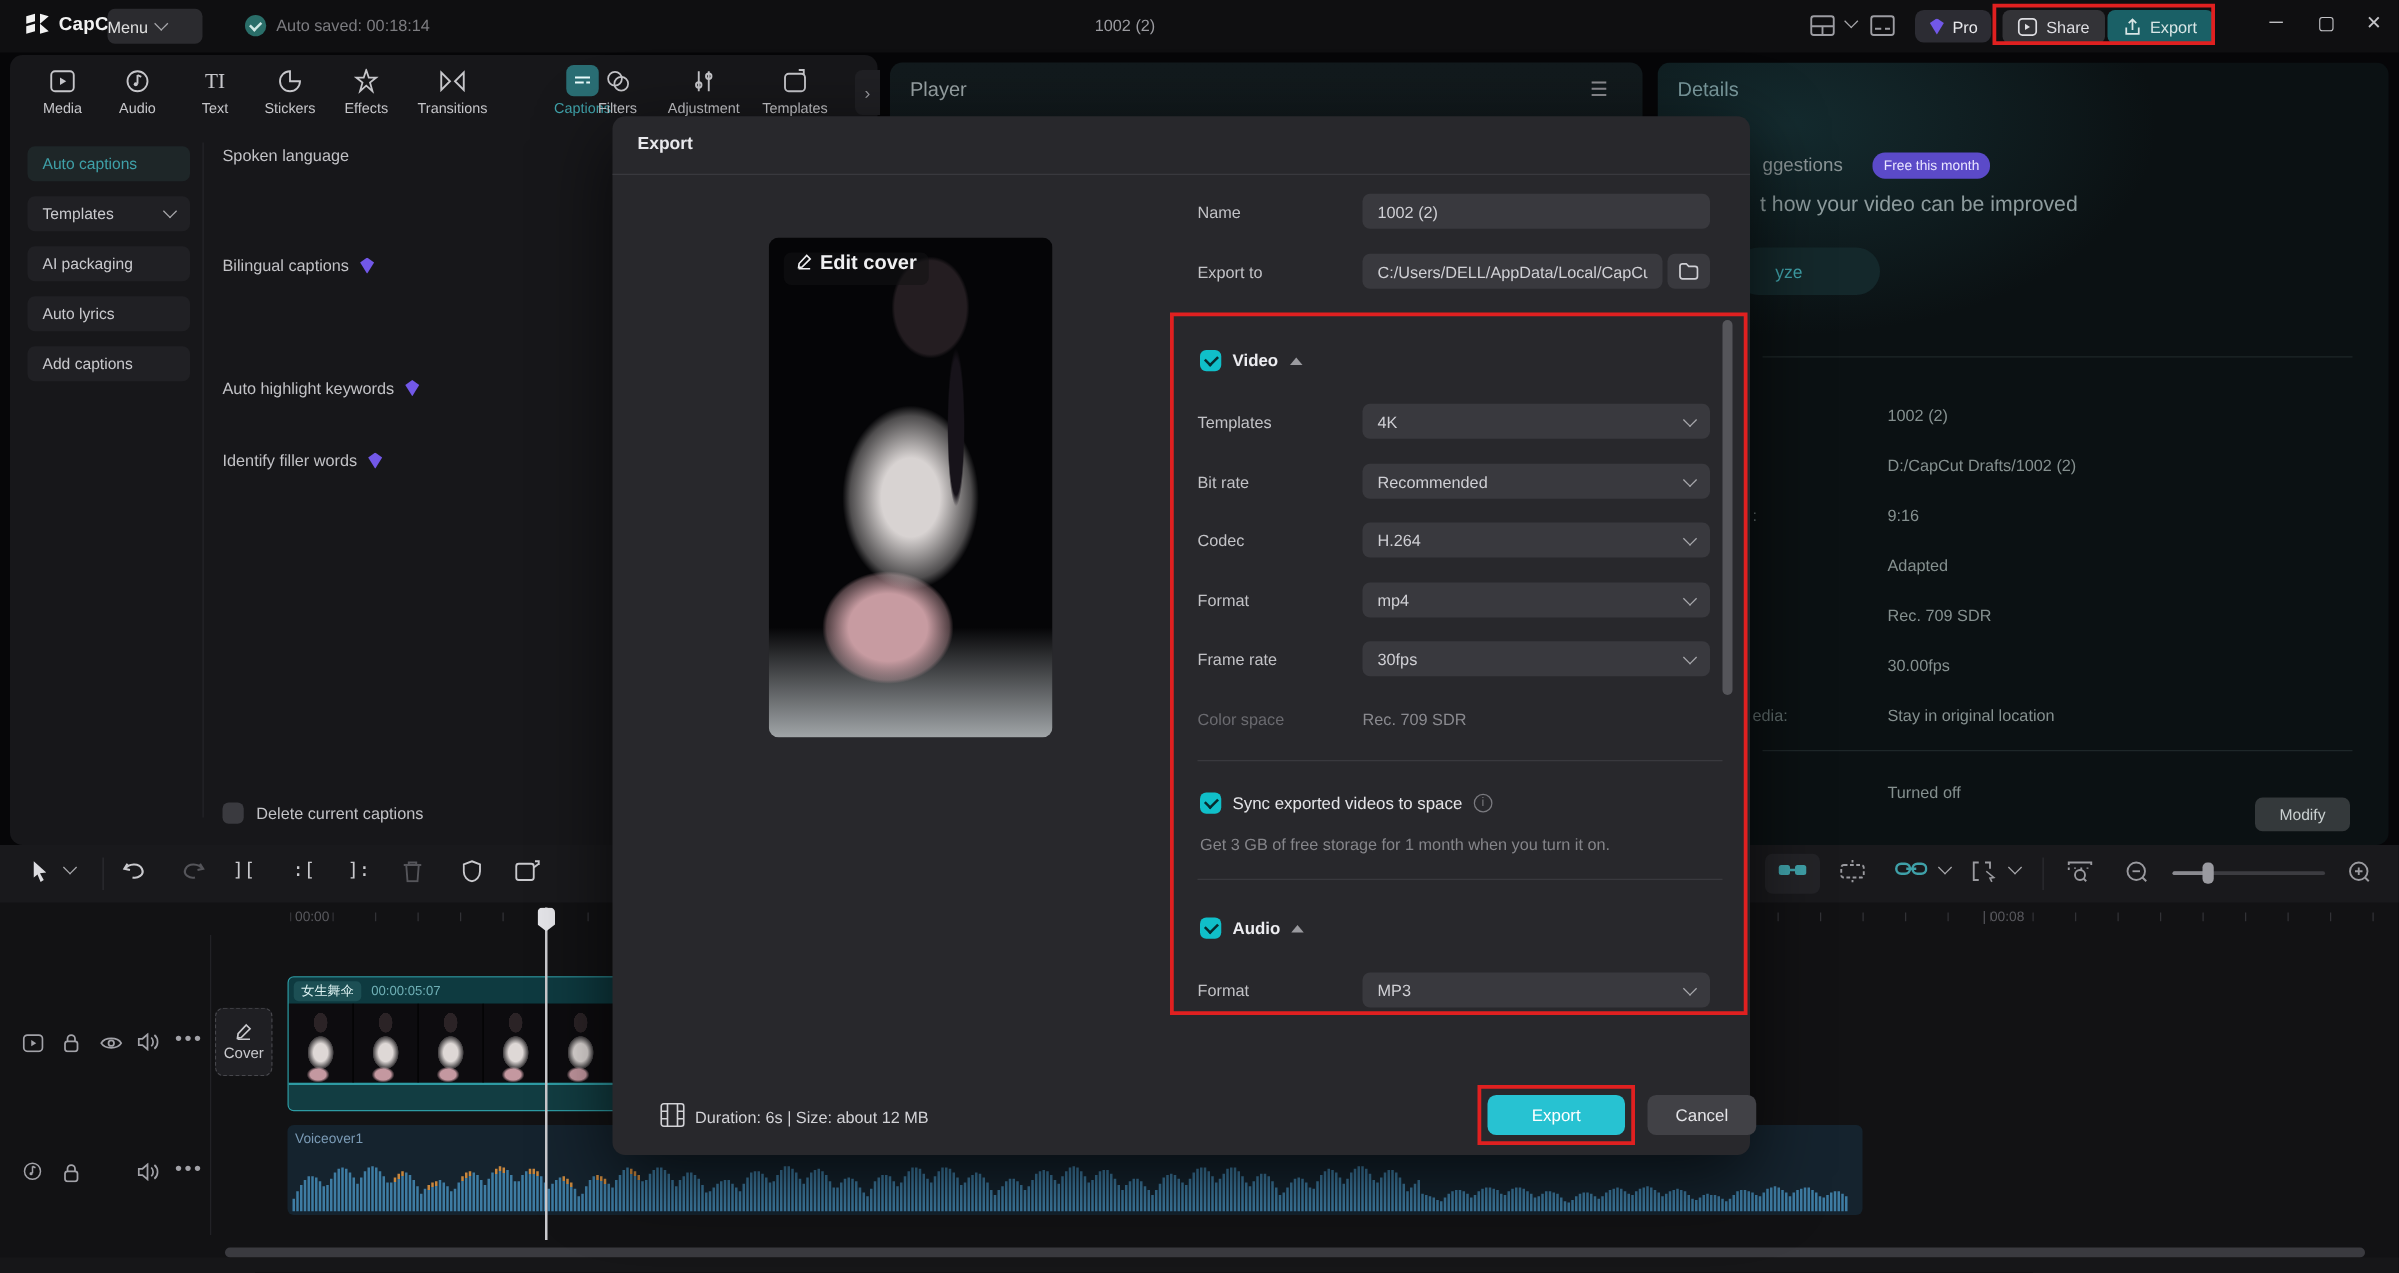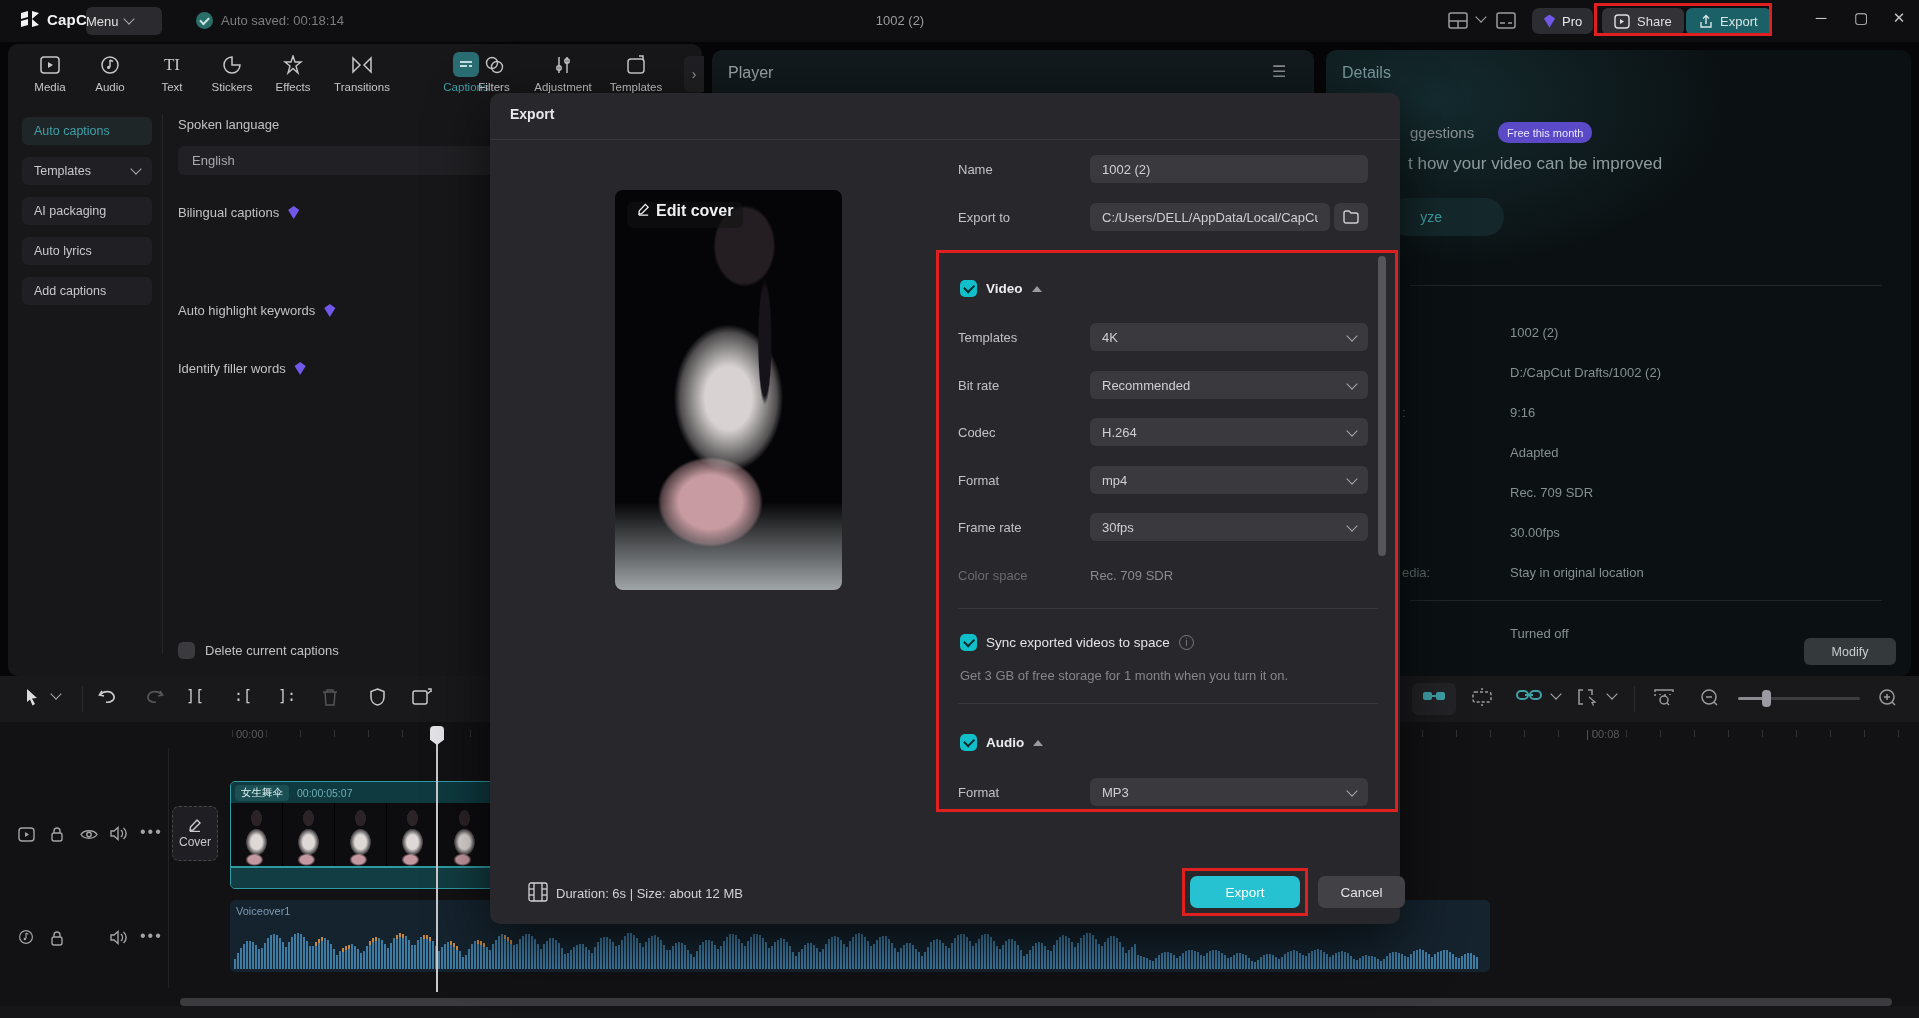--- a/index.html
+++ b/index.html
@@ -68,21 +68,21 @@
   #details-panel { position:absolute; left:1326px; top:50px; width:585px; height:626px; border-radius:10px;
     background:radial-gradient(ellipse 420px 240px at 18% 8%, rgba(35,85,92,.38), transparent 70%), #0b1113; }
   .det-val { position:absolute; left:184px; font-size:13px; color:#85908f; }
   .det-frag { position:absolute; left:76px; font-size:13px; color:#5e6a6a; }
   .det-div { position:absolute; left:84px; width:472px; height:1px; background:#1e2729; }
   .badge-pill { position:absolute; left:172px; top:72px; height:21px; padding:0 9px; background:#5b4ac8;
     border-radius:10px; font-size:11px; color:#e9e5ff; display:flex; align-items:center; }
   .analyze-pill { position:absolute; left:62px; top:148px; width:116px; height:38px; background:#14282b;
     border-radius:19px; display:flex; align-items:center; justify-content:flex-end; padding-right:62px;
     font-size:14px; color:#3fa0a8; }
-  .modify-btn { position:absolute; left:478px; top:588px; width:92px; height:27px; background:#34393b;
+  .modify-btn { position:absolute; left:478px; top:588px; width:76px; height:27px; background:#34393b;
     border-radius:6px; font-size:12.5px; color:#c8cfcf; display:flex; align-items:center; justify-content:center; }
 
   
   #timeline { position:absolute; left:0; top:676px; width:1919px; height:342px; background:#121214; }
   #tl-toolbar { position:absolute; left:0; top:0; width:1919px; height:46px; background:#19191c; }
   .tl-ic { position:absolute; top:12px; color:#c9c9cd; }
   .tl-ic.dim { color:#55555a; }
   .tl-txtic { position:absolute; top:11px; font-family:"DejaVu Sans Mono", monospace; font-size:15px; color:#c9c9cd; }
   .tl-div { position:absolute; top:10px; width:1px; height:26px; background:#2c2c30; }
   .snap-box { position:absolute; left:1412px; top:7px; width:44px; height:32px; background:#232327; border-radius:6px; }
@@ -314,23 +314,20 @@
   </div>
   <div class="side-item" style="top:133px">
     <span>Auto lyrics</span>
   </div>
   <div class="side-item" style="top:173px">
     <span>Add captions</span>
   </div>
   <div class="v-div"></div>
 
   <div class="cap-label" style="top:13px">Spoken language</div>
-  <div class="cap-field" style="top:42px">
-    <span>English</span>
-  </div>
   <div class="cap-label" style="top:101px">
     <span>Bilingual captions</span>
     <span class="diamond"></span>
   </div>
   <div class="cap-label" style="top:199px">
     <span>Auto highlight keywords</span>
     <span class="diamond"></span>
   </div>
   <div class="cap-label" style="top:257px">
     <span>Identify filler words</span>

